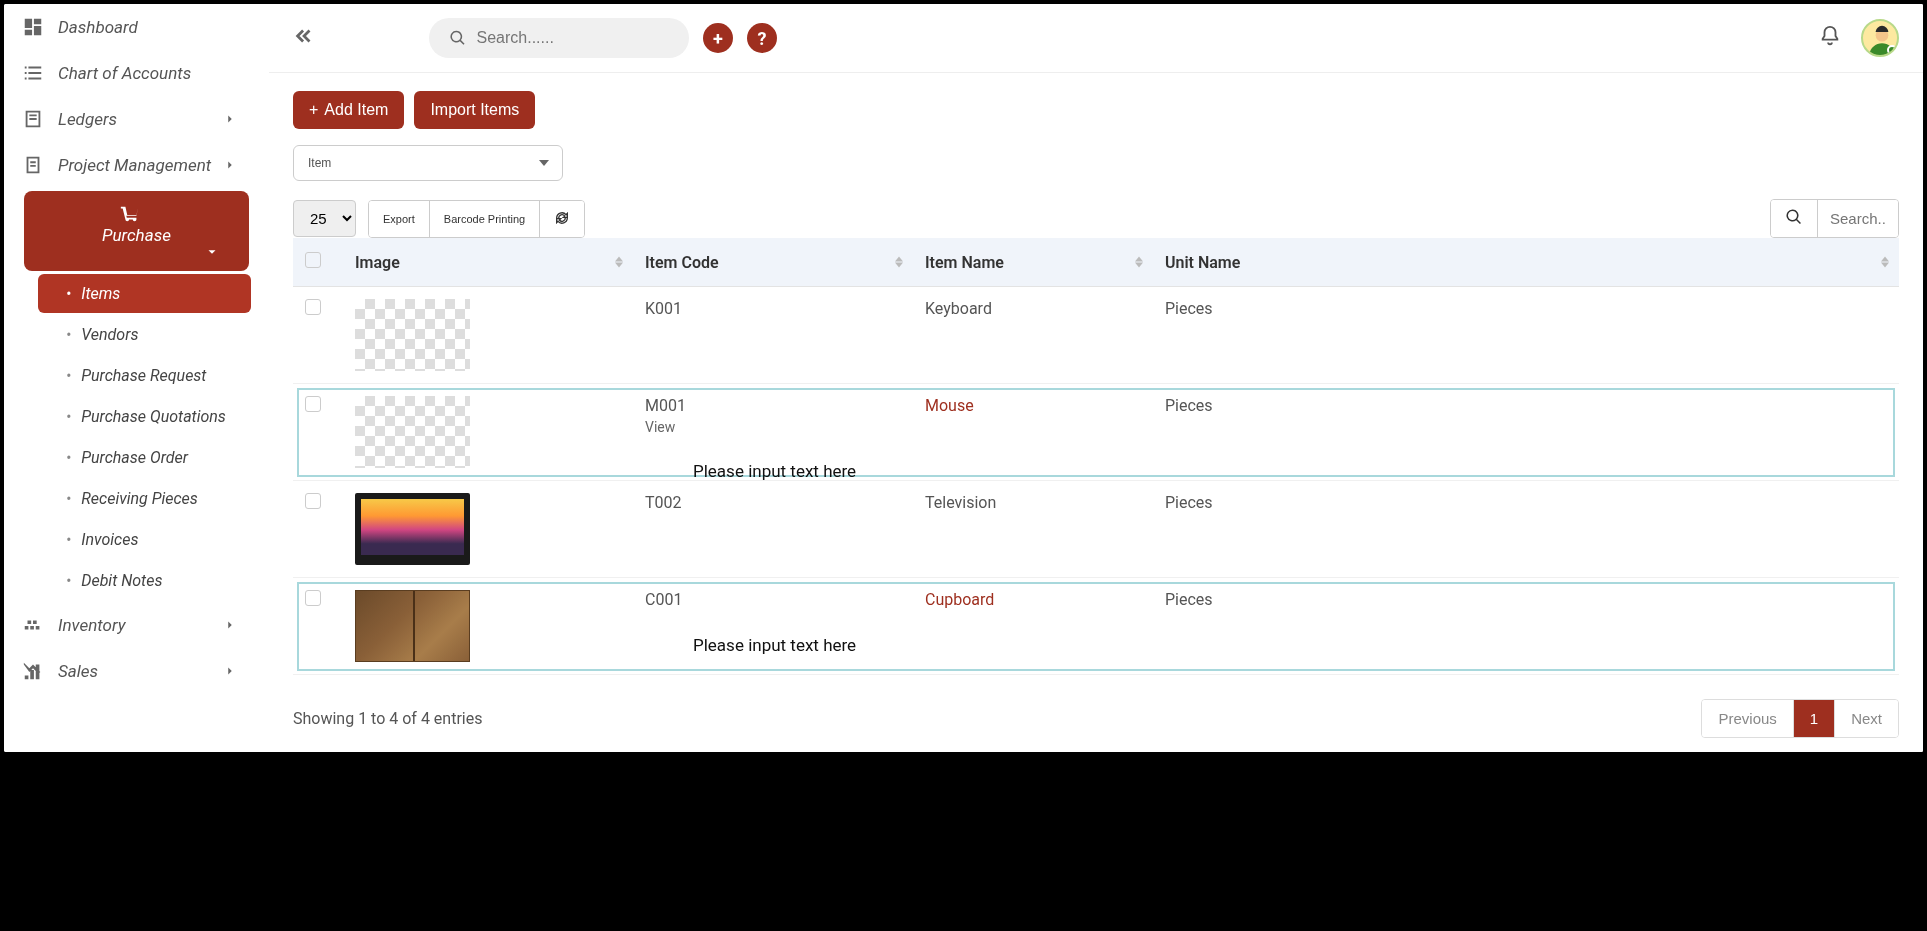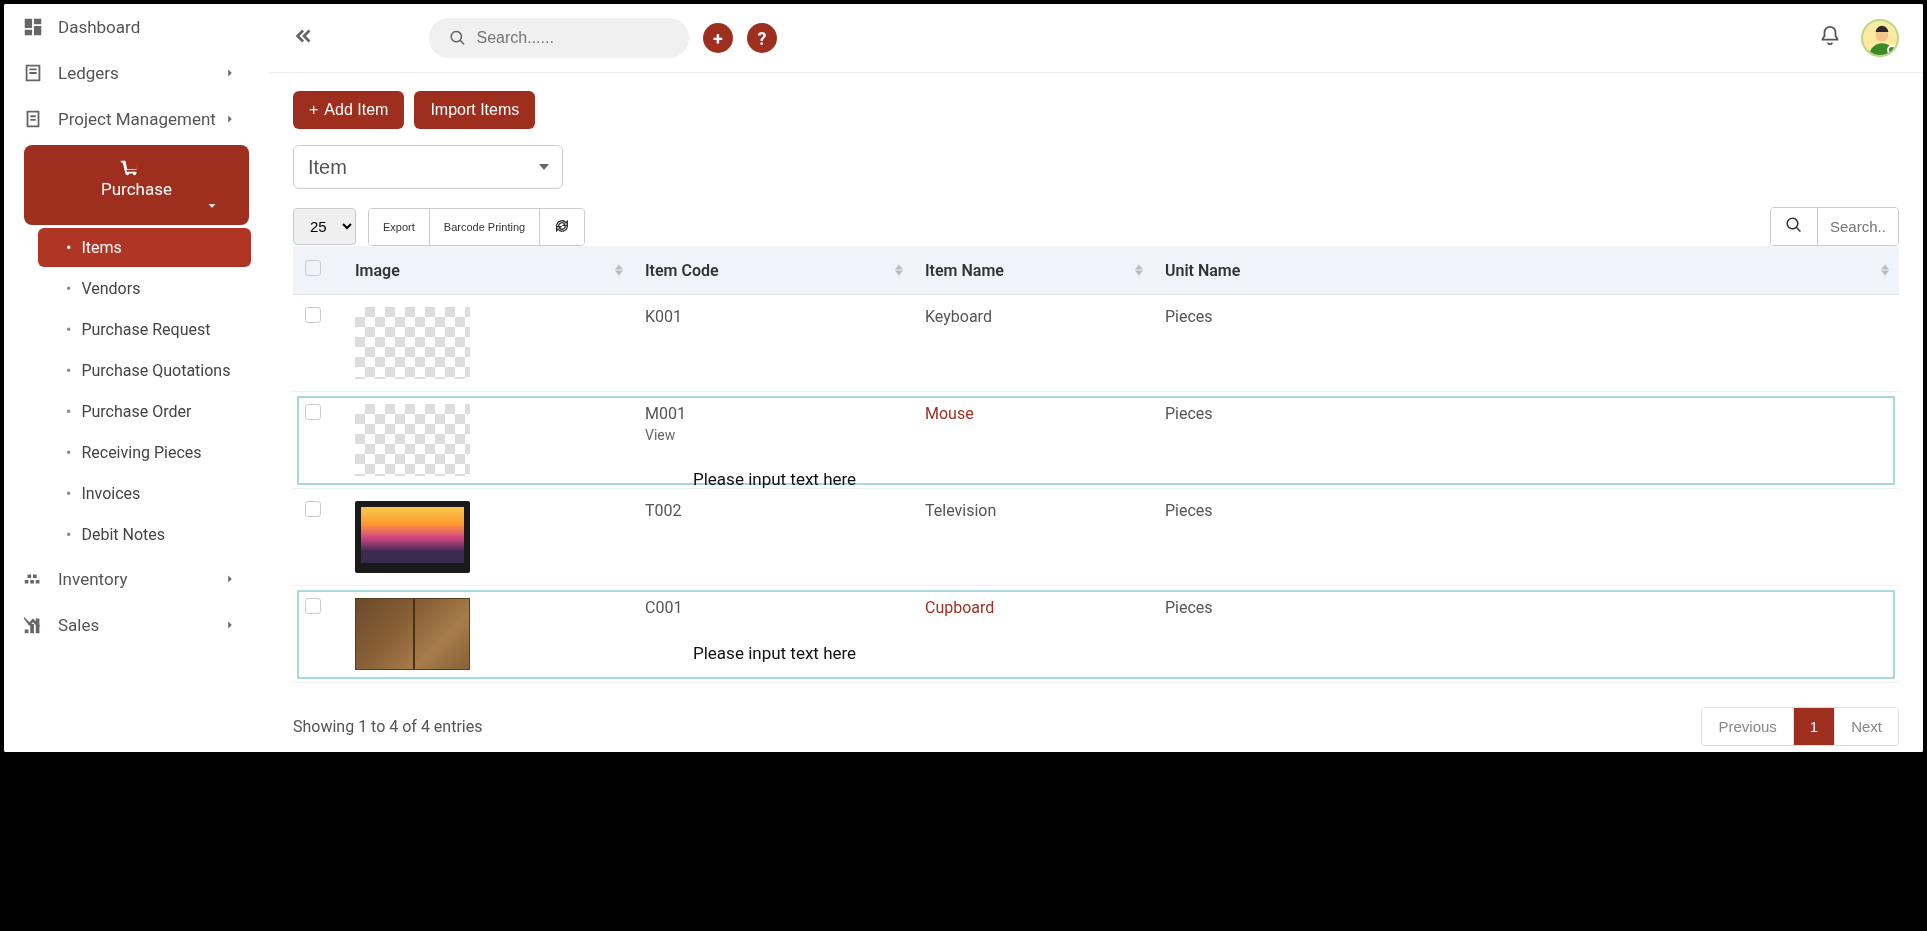--- a/index.html
+++ b/index.html
@@ -1,20 +1,20 @@
 <!DOCTYPE html>
 <html><head>
 <meta charset="utf-8">
 <style>
 * { margin: 0; padding: 0; box-sizing: border-box; }
 body { font-family: -apple-system, BlinkMacSystemFont, "Segoe UI", Roboto, sans-serif; background: #000; padding: 4px; }
 .app { background: #fff; height: 748px; display: flex; border-radius: 2px; overflow: hidden; }
 
 
-.sidebar { width: 265px; background: #fff; padding: 0 0 12px 0; overflow-y: auto; flex-shrink: 0; }
+.sidebar { width: 265px; background: #fff; padding: 0 0 12px 0; overflow-y: auto; flex-shrink: 0; font-style: italic; }
 .nav-item { display: flex; align-items: center; padding: 12px 18px; color: #555; font-size: 17px; cursor: pointer; position: relative; }
 .nav-item svg { width: 22px; height: 22px; margin-right: 14px; fill: #666; flex-shrink: 0; }
 .nav-item .chevron { margin-left: auto; width: 14px; height: 14px; }
 .nav-item.active-parent { background: #9e2f1f; color: #fff; border-radius: 8px; margin: 3px 20px 3px 20px; padding: 12px 16px; flex-direction: column; }
 .nav-item.active-parent svg { fill: #fff; }
 .sub-items { padding-left: 12px; }
 .sub-item { display: flex; align-items: center; padding: 10px 16px 10px 28px; color: #444; font-size: 16px; cursor: pointer; margin: 2px 18px 2px 22px; border-radius: 6px; }
 .sub-item::before { content: "•"; margin-right: 10px; color: #888; }
 .sub-item.active { background: #b03524; color: #fff; }
 .sub-item.active::before { color: #fff; }
@@ -28,21 +28,21 @@
 .circle-btn { width: 30px; height: 30px; border-radius: 50%; background: #9e2f1f; color: #fff; display: flex; align-items: center; justify-content: center; cursor: pointer; font-size: 18px; font-weight: bold; }
 .topbar-right { margin-left: auto; display: flex; align-items: center; gap: 20px; }
 .bell { cursor: pointer; color: #555; }
 .avatar { width: 38px; height: 38px; border-radius: 50%; border: 2px solid #b8d98a; background: #fde9a0; position: relative; overflow: hidden; }
 .avatar-dot { position: absolute; bottom: 0; right: 0; width: 10px; height: 10px; background: #3a8a2a; border-radius: 50%; border: 2px solid #fff; }
 
 
 .content { padding: 18px 24px; flex: 1; background: #fff; margin: 0px; }
 .action-row { display: flex; gap: 10px; margin-bottom: 16px; }
 .btn-primary { background: #9e2f1f; color: #fff; border: none; padding: 10px 16px; font-size: 16px; border-radius: 6px; cursor: pointer; display: flex; align-items: center; gap: 6px; }
-.filter-select { border: 1px solid #ccc; border-radius: 6px; padding: 10px 40px 10px 14px; font-size: 20px; color: #555; background: #fff; appearance: none; width: 270px; position: relative; }
+.filter-select { border: 1px solid #ccc; border-radius: 6px; padding: 10px 40px 10px 14px; font-size: 12px; color: #555; background: #fff; appearance: none; width: 270px; position: relative; }
 .select-wrap { position: relative; display: inline-block; margin-bottom: 18px; }
 .select-wrap::after { content: ""; position: absolute; right: 14px; top: 50%; transform: translateY(-50%); border-left: 5px solid transparent; border-right: 5px solid transparent; border-top: 6px solid #666; }
 
 .toolbar { display: flex; align-items: center; gap: 12px; margin-bottom: 0; }
 .page-size { border: 1px solid #ccc; padding: 8px 12px; border-radius: 4px; font-size: 15px; }
 .btn-group { display: flex; border: 1px solid #ccc; border-radius: 4px; overflow: hidden; }
 .btn-group button { background: #fff; border: none; padding: 9px 14px; font-size: 11px; cursor: pointer; border-right: 1px solid #ccc; color: #333; }
 .btn-group button:last-child { border-right: none; }
 .table-search { margin-left: auto; display: flex; border: 1px solid #ccc; border-radius: 4px; overflow: hidden; }
 .table-search button { background: #fff; border: none; padding: 8px 14px; border-right: 1px solid #ccc; cursor: pointer; }
@@ -79,20 +79,26 @@
 <body>
 
 <div class="app">
 
   <div class="sidebar">
     <div class="nav-item">
       <svg viewBox="0 0 24 24">
           <path d="M3 13h8V3H3v10zm0 8h8v-6H3v6zm10 0h8V11h-8v10zm0-18v6h8V3h-8z"></path>
         </svg>
       <span>Dashboard</span>
+    </div>
+    <div class="nav-item">
+      <svg viewBox="0 0 24 24">
+          <path d="M3 5h2v2H3V5zm4 0h14v2H7V5zM3 11h2v2H3v-2zm4 0h14v2H7v-2zM3 17h2v2H3v-2zm4 0h14v2H7v-2z"></path>
+        </svg>
+      <span>Chart of Accounts</span>
     </div>
     <div class="nav-item">
       <svg viewBox="0 0 24 24">
           <path d="M4 3h16v18H4V3zm2 2v14h12V5H6zm2 2h8v2H8V7zm0 4h8v2H8v-2z"></path>
         </svg>
       <span>Ledgers</span>
       <svg class="chevron" viewBox="0 0 24 24">
           <path d="M9 6l6 6-6 6V6z"></path>
         </svg>
     </div>

